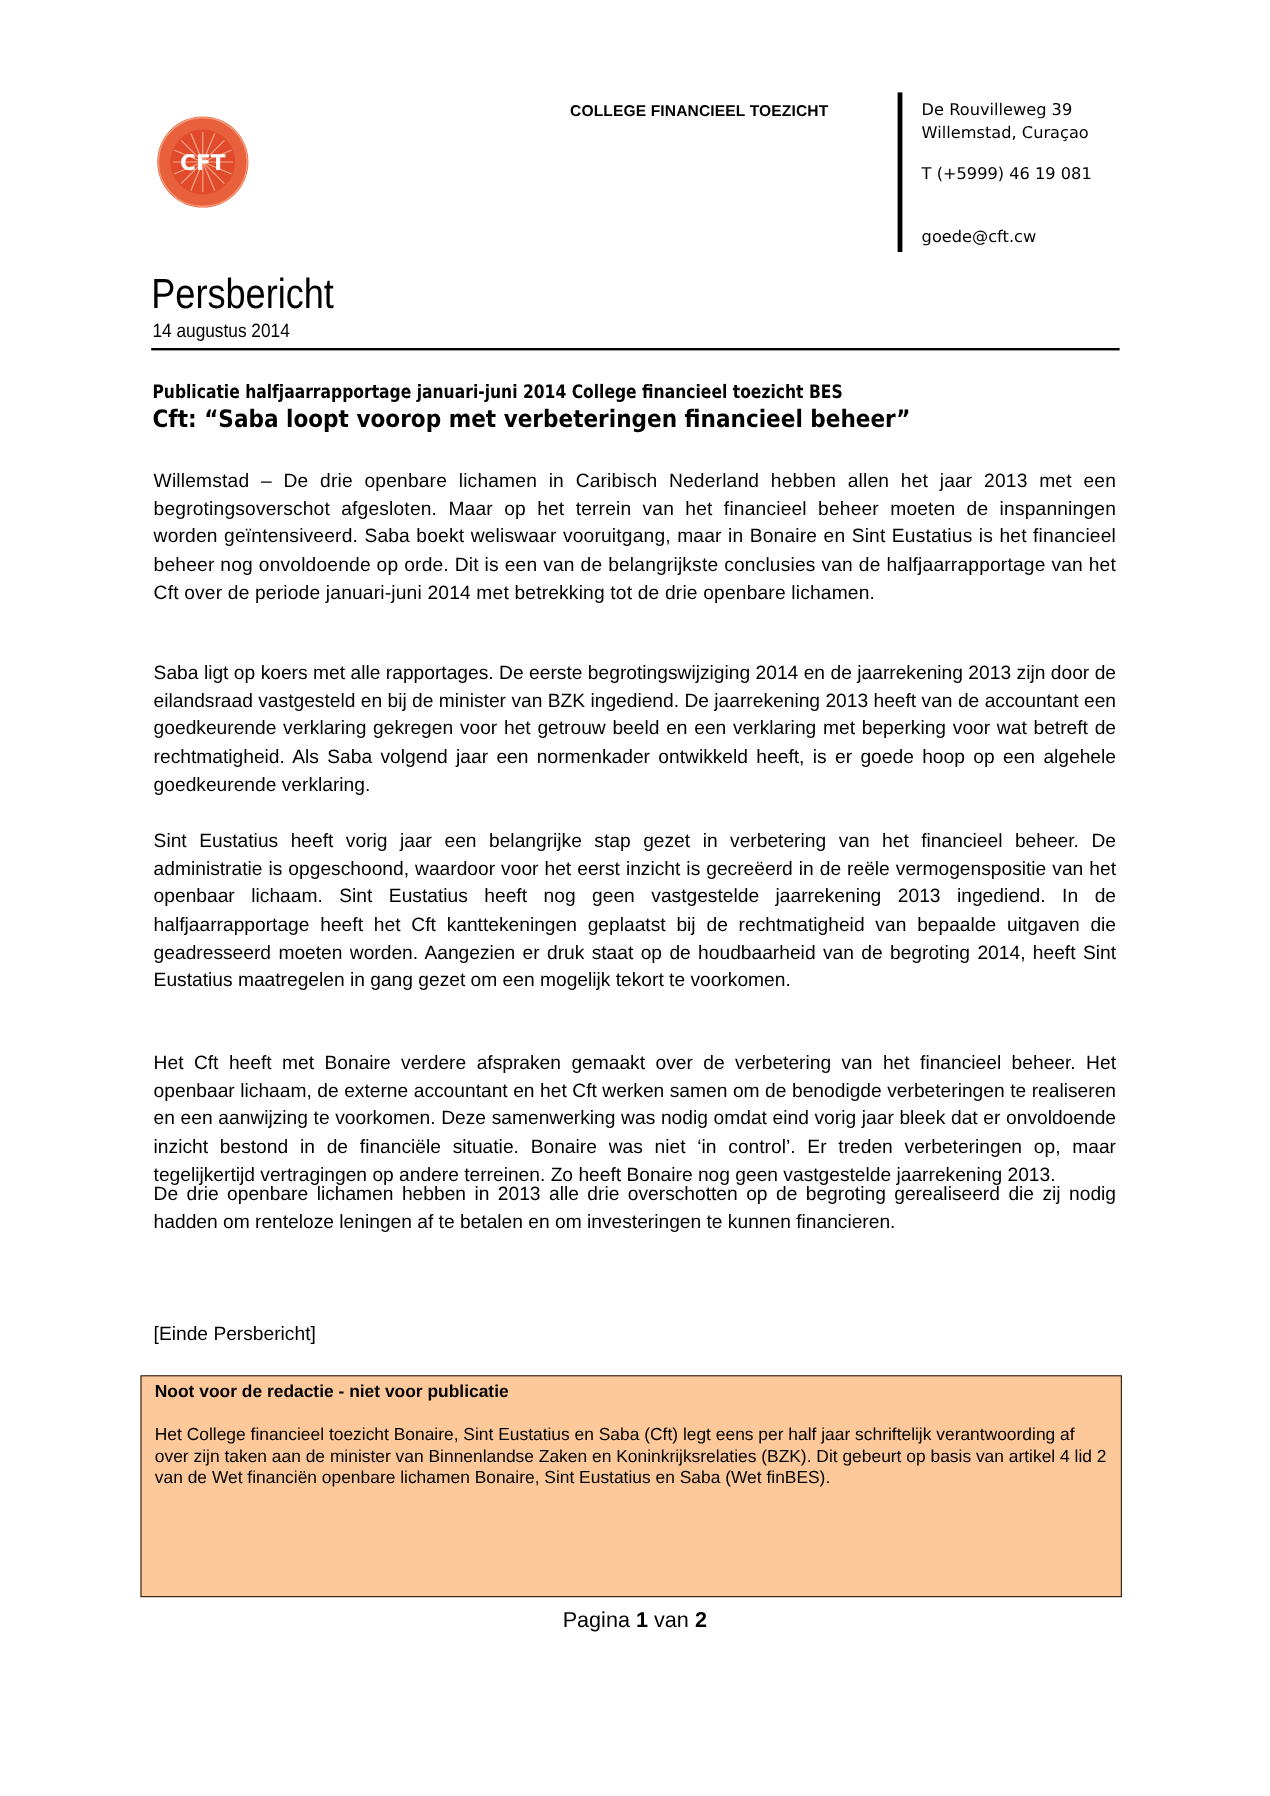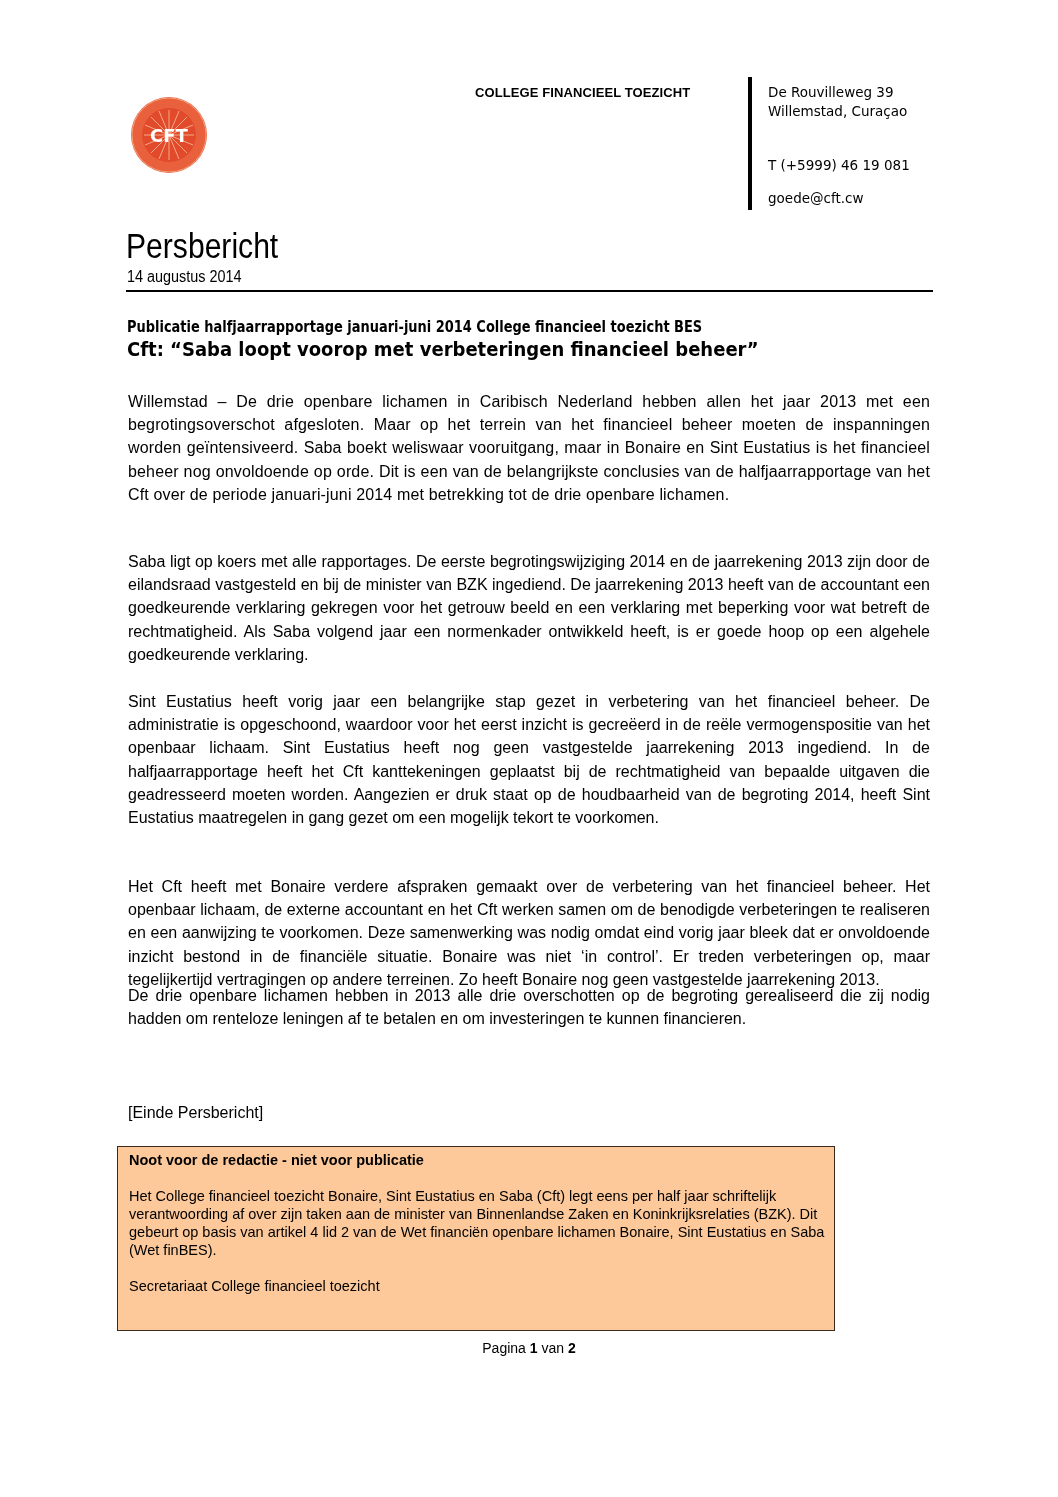--- a/index.html
+++ b/index.html
@@ -7,21 +7,21 @@
            font-family: "DejaVu Sans", sans-serif; color: #000; }
 
     .logo { position: absolute; left: 129px; top: 95px; width: 80px; height: 80px; }
 
     .org-name { position: absolute; left: 475px; top: 85px; font-weight: bold;
                 font-size: 13px; letter-spacing: 0.1px; font-family: Liberation Sans, sans-serif; }
     .header-bar { position: absolute; left: 748px; top: 77px; width: 4px; height: 133px; background: #000; }
     .addr { position: absolute; left: 768px; font-size: 13.5px; line-height: 19px;
             font-family: "DejaVu Sans", sans-serif; }
     .addr.a1 { top: 83px; }
-    .addr.a2 { top: 136px; margin-top: 20px; }
+    .addr.a2 { top: 136px; }
     .addr.a3 { top: 189px; }
 
     .doc-title { position: absolute; left: 126px; top: 226px; font-family: "Liberation Sans", sans-serif;
                  font-size: 35px; font-weight: normal; transform: scaleX(0.86); transform-origin: left top; }
     .doc-date { position: absolute; left: 127px; top: 268px; font-family: "Liberation Sans", sans-serif;
                 font-size: 16px; transform: scaleX(0.9); transform-origin: left top; }
     .title-rule { position: absolute; left: 126px; top: 290px; width: 807px; height: 2px; background: #000; }
 
     .subhead { position: absolute; left: 127px; top: 318px; font-weight: bold; font-size: 15.5px;
                font-family: "DejaVu Sans Condensed", "DejaVu Sans", sans-serif; transform: scaleX(0.93); transform-origin: left top; white-space: nowrap; }
@@ -30,30 +30,30 @@
 
     .para { position: absolute; left: 128px; width: 802px; font-size: 16px; line-height: 23.2px;
             text-align: justify; font-family: "Liberation Sans", sans-serif; }
     .para.lead { font-weight: normal; top: 390px; letter-spacing: 0.15px; }
     .para.p2 { top: 550px; }
     .para.p3 { top: 690px; }
     .para.p4 { top: 875px; }
     .para.p5 { top: 984px; }
     .para.end { top: 1101px; width: auto; text-align: center; }
 
-    .note-box { position: absolute; left: 117px; top: 1146px; width: 718px; height: 185px;
+    .note-box { position: absolute; left: 117px; top: 1146px; width: 818px; height: 185px;
                 background: #fdc89a; border: 1.5px solid #3a2a1e; box-sizing: border-box; }
     .note-inner { position: absolute; left: 11px; top: 4px; right: 8px; font-family: "Liberation Sans", sans-serif;
                   font-size: 14.5px; line-height: 18px; }
     .note-inner .b { font-weight: bold; }
     .note-inner .gap { height: 18px; }
     .note-inner .u { text-decoration: underline; }
 
     .footer { position: absolute; left: 0; width: 1058px; top: 1340px; text-align: center;
-              font-family: "Liberation Sans", sans-serif; font-size: 14px; }
+              font-family: "Liberation Sans", sans-serif; font-size: 18px; }
     .footer b { font-weight: bold; }
   </style>
 </head>
 <body>
 
 <div class="logo">
   <svg width="80" height="80" viewBox="0 0 80 80">
     <circle cx="40" cy="40" r="38" fill="#e8603c"></circle>
     <circle cx="40" cy="40" r="37" fill="none" stroke="#f4a07c" stroke-width="1"></circle>
     <circle cx="40" cy="40" r="27" fill="#e24a2c"></circle>
@@ -93,21 +93,20 @@
 <div class="para p4">Het Cft heeft met Bonaire verdere afspraken gemaakt over de verbetering van het financieel beheer. Het openbaar lichaam, de externe accountant en het Cft werken samen om de benodigde verbeteringen te realiseren en een aanwijzing te voorkomen. Deze samenwerking was nodig omdat eind vorig jaar bleek dat er onvoldoende inzicht bestond in de financiële situatie. Bonaire was niet ‘in control’. Er treden verbeteringen op, maar tegelijkertijd vertragingen op andere terreinen. Zo heeft Bonaire nog geen vastgestelde jaarrekening 2013.</div>
 <div class="para p5">De drie openbare lichamen hebben in 2013 alle drie overschotten op de begroting gerealiseerd die zij nodig hadden om renteloze leningen af te betalen en om investeringen te kunnen financieren.</div>
 <div class="para end">[Einde Persbericht]</div>
 
 <div class="note-box">
   <div class="note-inner">
     <div class="b">Noot voor de redactie - niet voor publicatie</div>
     <div class="gap"></div>
     <div>Het College financieel toezicht Bonaire, Sint Eustatius en Saba (Cft) legt eens per half jaar schriftelijk verantwoording af over zijn taken aan de minister van Binnenlandse Zaken en Koninkrijksrelaties (BZK). Dit gebeurt op basis van artikel 4 lid 2 van de Wet financiën openbare lichamen Bonaire, Sint Eustatius en Saba (Wet finBES).</div>
     <div class="gap"></div>
-    <div>Secretariaat College financieel toezicht</div>
   </div>
 </div>
 
 <div class="footer">
   <span>Pagina</span>
   <b>1</b>
   <span>van</span>
   <b>2</b>
 </div>
 

